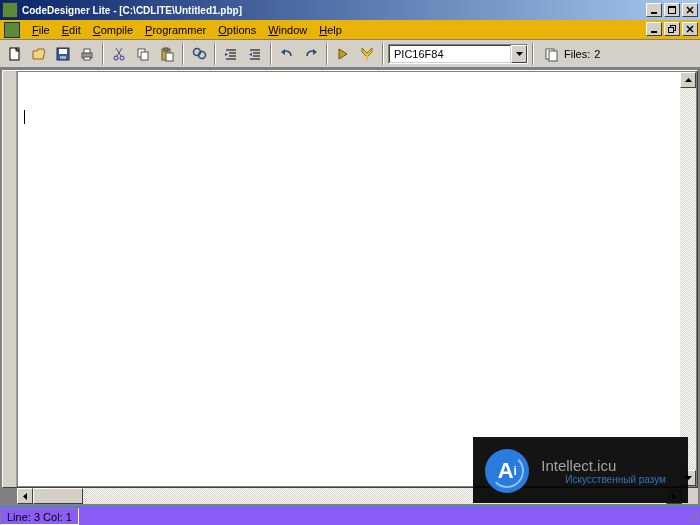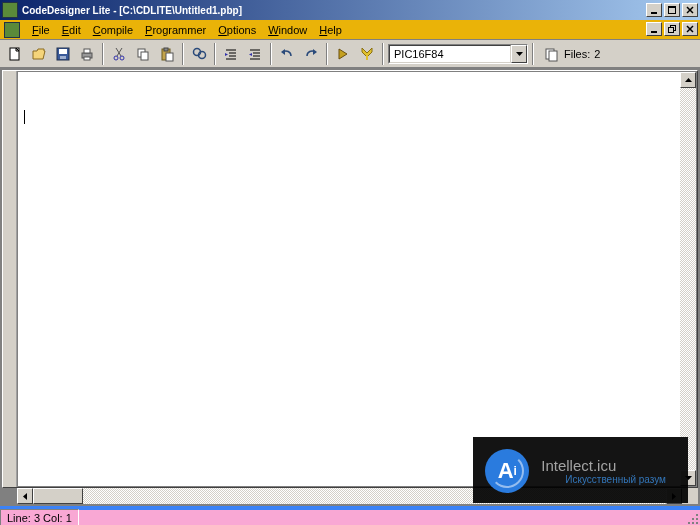--- a/index.html
+++ b/index.html
@@ -35,21 +35,21 @@
   .cursor { width:1px; height:14px; background:#000; }
   .vscroll { width:16px; background:#d4d0c8; display:flex; flex-direction:column; }
   .sbtn { width:16px; height:16px; background:#d4d0c8; border:1px solid #fff; border-right-color:#404040; border-bottom-color:#404040; display:flex; align-items:center; justify-content:center; }
   .strack { flex:1; background: repeating-conic-gradient(#d4d0c8 0 25%, #fff 0 50%) 0 0/2px 2px; }
 
   .hscroll-container { position:absolute; left:2px; right:2px; bottom:2px; height:16px; display:flex; }
   .hscroll-container .gutter-sp { width:15px; }
   .hscroll-container .sbtnh { width:16px; height:16px; background:#d4d0c8; border:1px solid #fff; border-right-color:#404040; border-bottom-color:#404040; display:flex; align-items:center; justify-content:center; }
   .hthumb { width:50px; height:16px; background:#d4d0c8; border:1px solid #fff; border-right-color:#404040; border-bottom-color:#404040; }
 
-  .statusbar { height:19px; background:#f9a8d4; border-top:4px solid #3b82f6; display:flex; align-items:center; }
+  .statusbar { height:19px; background:#8b5cf6; border-top:1px solid #3b82f6; display:flex; align-items:center; }
   .status-panel { height:17px; padding:2px 6px; border:1px solid #808080; border-top-color:#808080; border-left-color:#808080; border-right-color:#fff; border-bottom-color:#fff; flex:0 0 auto; }
   .status-grip { margin-left:auto; width:16px; height:16px; }
 
   .watermark { position:absolute; right:12px; bottom:22px; background:rgba(0,0,0,0.92); color:#4aa3ff; padding:12px 22px 10px 12px; display:flex; align-items:center; gap:12px; font-family: Arial, sans-serif; }
   .watermark .circle { width:44px; height:44px; border-radius:50%; background:#2a7bde; display:flex; align-items:center; justify-content:center; color:#fff; font-size:22px; font-weight:bold; position:relative; }
   .watermark .circle::after { content:""; position:absolute; width:30px; height:30px; border:2px solid rgba(255,255,255,0.5); border-radius:50%; border-top-color:transparent; border-left-color:transparent; }
   .watermark .txt .big { font-size:15px; color:#a3a3a3; }
   .watermark .txt .small { font-size:10px; color:#3a8de0; opacity:0.8;padding-left:24px; }
 </style>
 </head>

